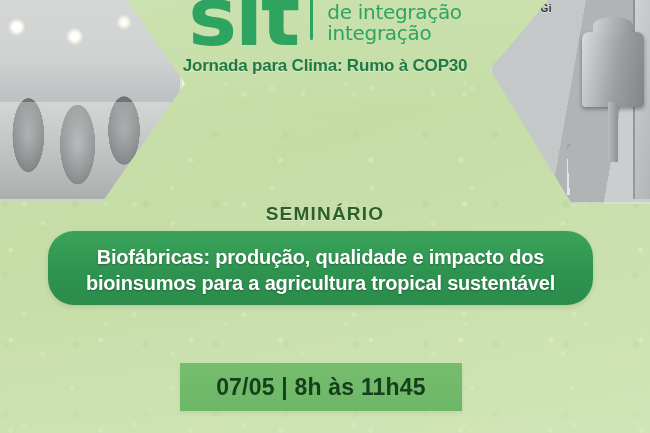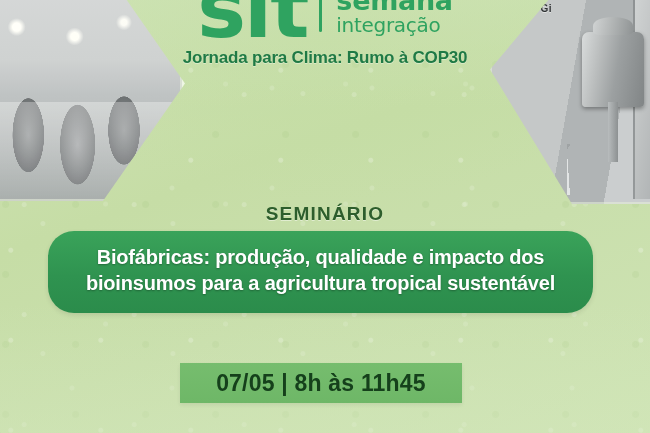--- a/index.html
+++ b/index.html
@@ -191,37 +191,37 @@
     text-align:center;
     font:700 19px "Liberation Sans", sans-serif;
     color:#2d5e2c;
     letter-spacing:1.2px;
     text-shadow:0 1px 0 rgba(255,255,255,.45);
   }
 
   
   .title-box{
     position:absolute;left:48px;top:231px;width:545px;
-    padding:13px 26px 16px;
+    padding:13px 26px 8px;
     box-sizing:border-box;
     background:linear-gradient(180deg,#3aa35a 0%, #2f9350 55%, #2b8c4b 100%);
     border-radius:26px;
     box-shadow:0 2px 5px rgba(0,0,0,.10);
   }
   .title-box .title-text{
     margin:0;text-align:center;
     font:700 20px/1.32 "Liberation Sans", sans-serif;
     color:#ffffff;
     text-shadow:0 1px 2px rgba(0,0,0,.30);
     letter-spacing:-.2px;
   }
 
   
   .date-banner{
-    position:absolute;left:180px;top:363px;width:282px;height:40px;
+    position:absolute;left:180px;top:363px;width:282px;height:48px;
     background:linear-gradient(180deg,#76bd6e 0%, #6eb767 100%);
     display:flex;align-items:center;justify-content:center;
     box-shadow:0 2px 4px rgba(0,0,0,.07);
   }
   .date-banner .date-text{
     font:700 23px "Liberation Sans", sans-serif;
     color:#15401b;
     letter-spacing:.2px;
   }
 </style>
@@ -253,20 +253,21 @@
       <div class="mach-pipes"></div>
     </div>
   </div>
 
   <div class="header">
     <div class="logo-row">
       <div class="logo-mark">sit</div>
       <div class="logo-divider"></div>
       <div class="logo-words">
         <div class="w1">semana</div>
+        <div>de integração</div>
         <div>integração</div>
       </div>
     </div>
     <div class="tagline">Jornada para Clima: Rumo à COP30</div>
   </div>
 
   <div class="seminar-label">SEMINÁRIO</div>
 
   <div class="title-box">
     <p class="title-text">Biofábricas: produção, qualidade e impacto dos bioinsumos para a agricultura tropical sustentável</p>

